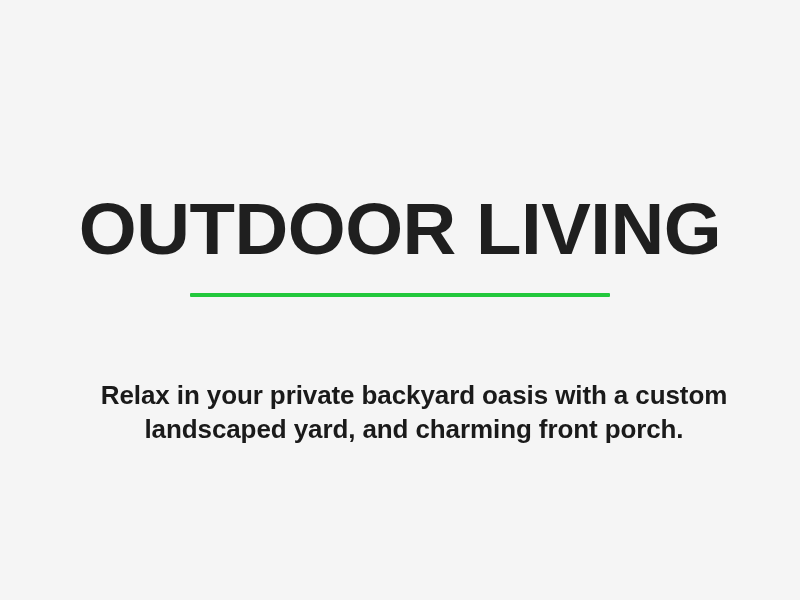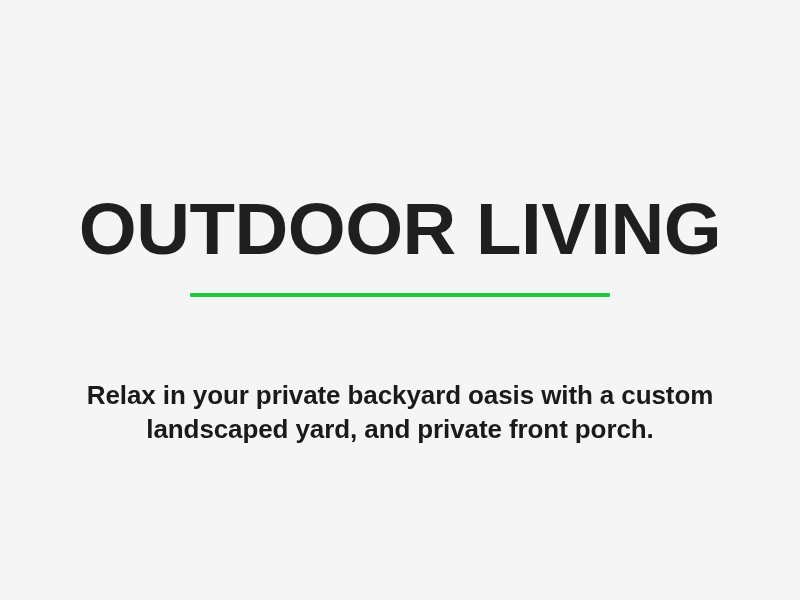--- a/index.html
+++ b/index.html
@@ -62,21 +62,21 @@
     width: 420px;
     height: 4px;
     background: #22c83c;
     border-radius: 1px;
   }
 
   
   .body-copy {
     position: absolute;
     top: 352px;
-    left: 50px;
+    left: 64px;
     width: 700px;
     text-align: center;
     font-family: "Liberation Sans", "DejaVu Sans", sans-serif;
     font-size: 26px;
     line-height: 34px;
     font-weight: 700;
     letter-spacing: -0.1px;
     color: #1a1a1a;
   }
 
@@ -91,16 +91,16 @@
 <div class="slide" style="background: rgb(245, 245, 245);">
 
   <h1 class="section-title" style="color: rgb(31, 31, 31);">OUTDOOR LIVING</h1>
 
   <div class="divider-wrap">
     <div class="divider" style="background: rgb(34, 200, 60); width: 420px; height: 4px;"></div>
   </div>
 
   <p class="body-copy" style="color: rgb(26, 26, 26);">
     <span class="line">Relax in your private backyard oasis with a custom</span>
-    <span class="line">landscaped yard, and private front porch.</span>
+    <span class="line">landscaped yard, and charming front porch.</span>
   </p>
 
 </div>
 
 </body></html>

